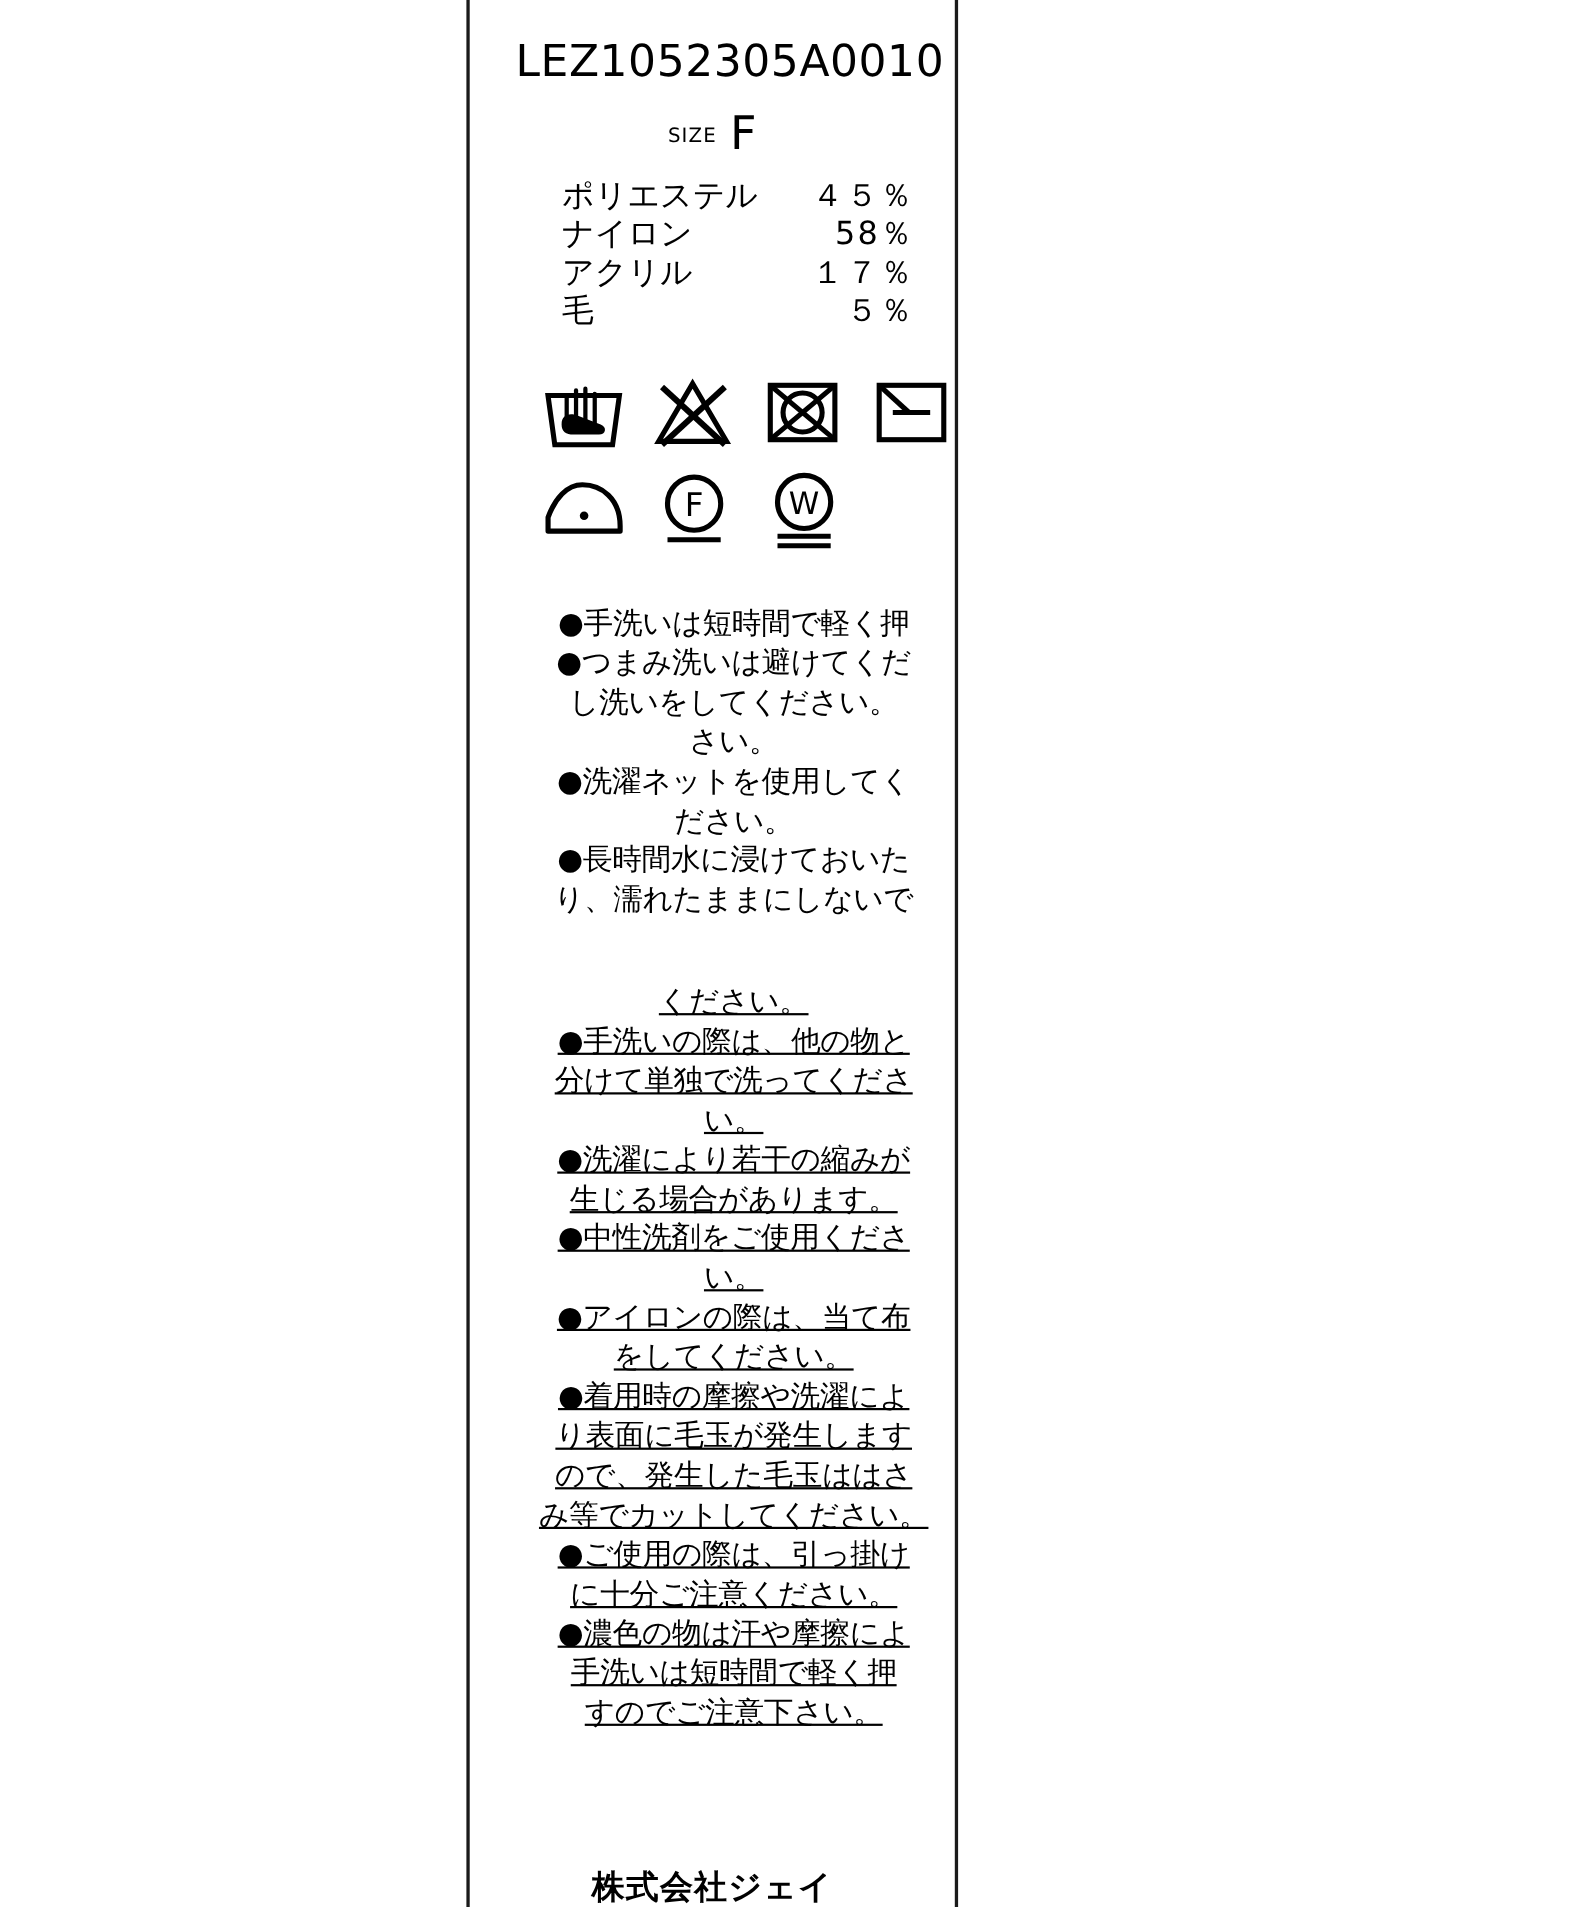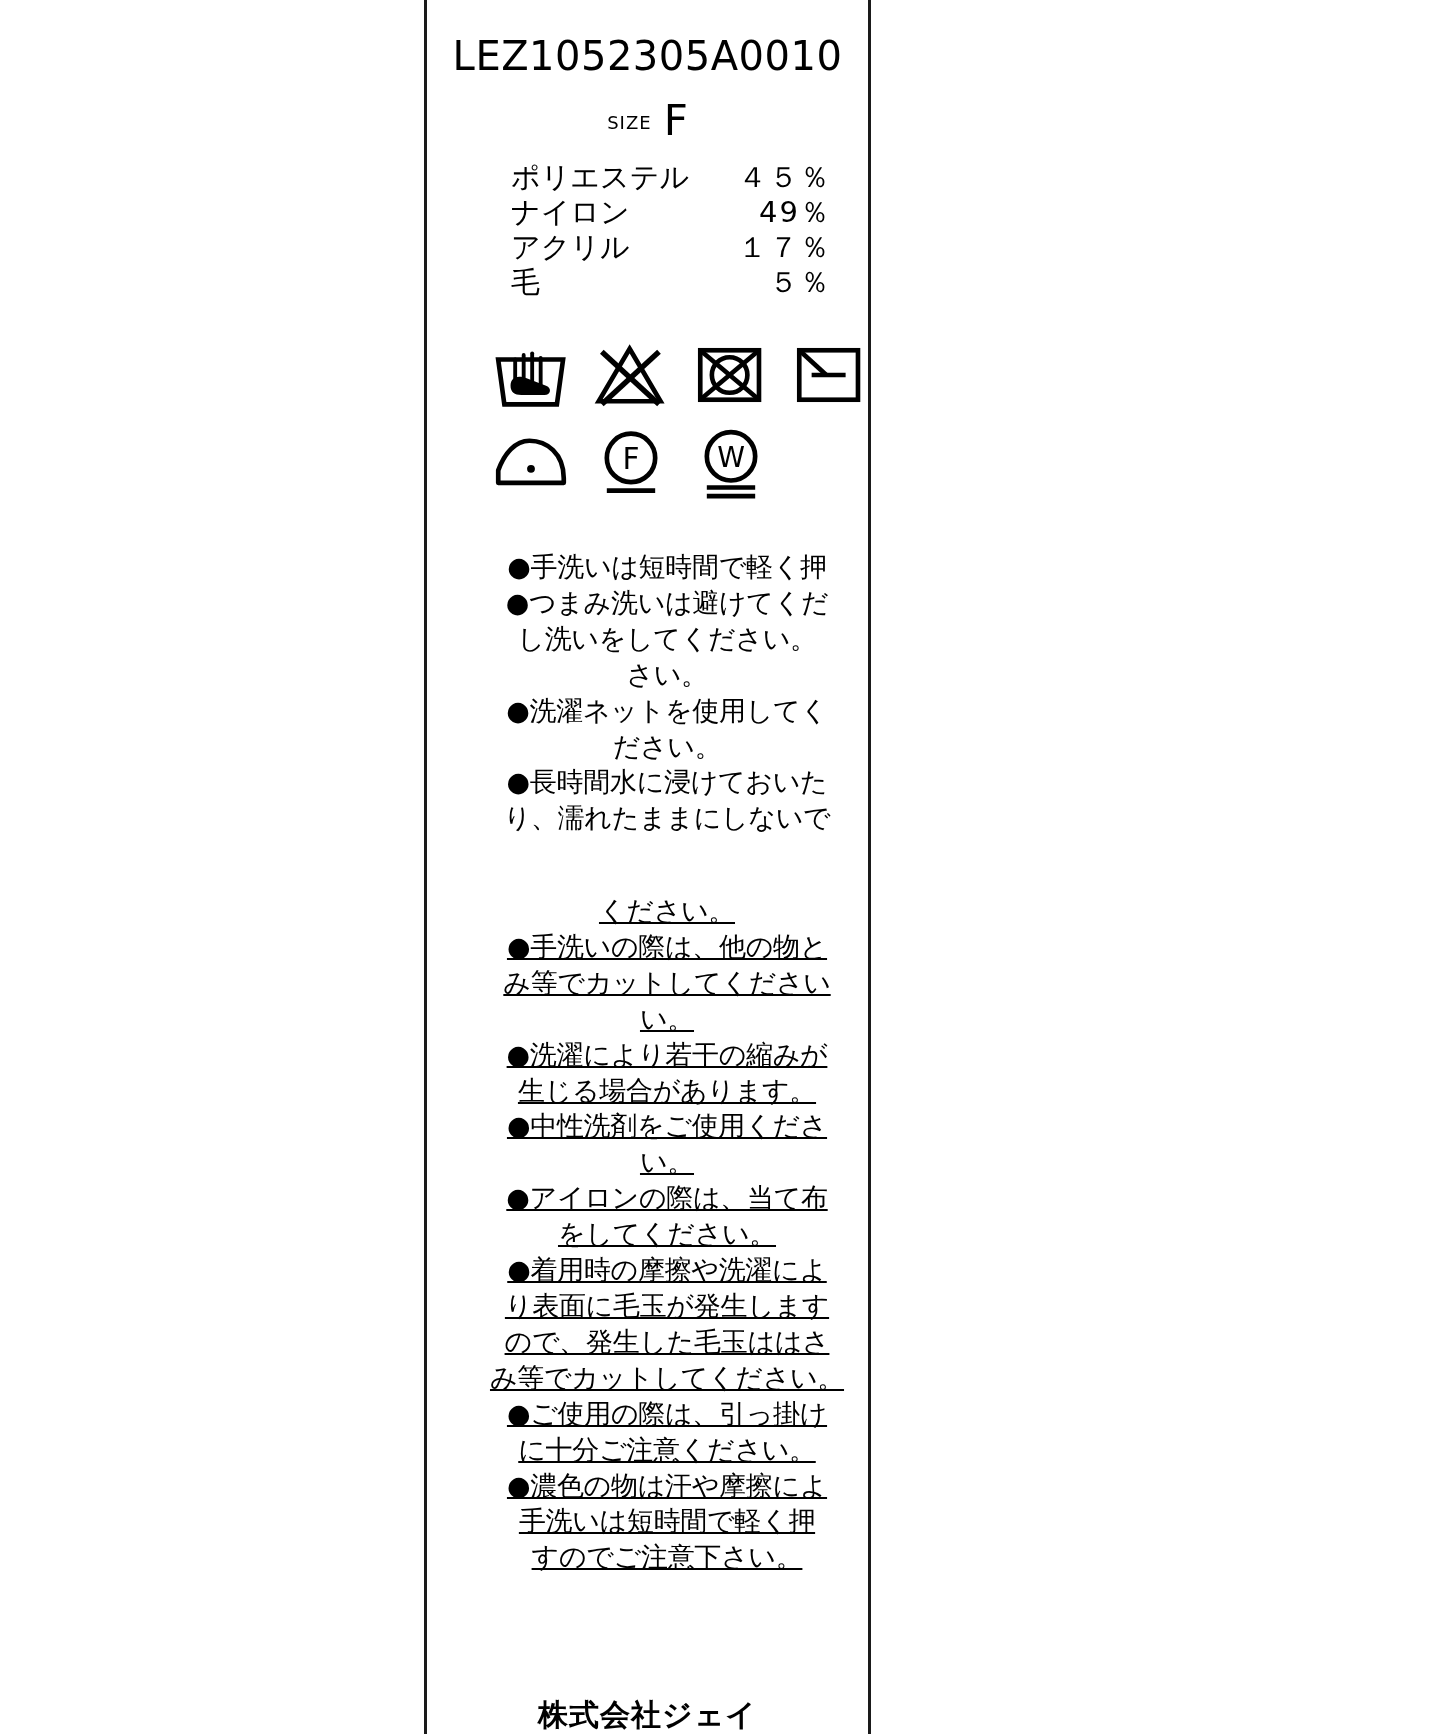--- a/index.html
+++ b/index.html
@@ -45,20 +45,21 @@
 
   .code {
     position: absolute;
     left: 0; top: 33px;
     width: 441px;
     text-align: center;
     font-size: 40px;
     letter-spacing: 0.5px;
     font-weight: 400;
     white-space: nowrap;
+    padding-left: 16px;
   }
 
   .size-row {
     position: absolute;
     left: 0; top: 96px;
     width: 441px;
     text-align: center;
     white-space: nowrap;
   }
   .size-label {
@@ -152,21 +153,21 @@
     </div>
 
     <table class="fiber-table">
       <tbody>
         <tr>
           <td class="name">ポリエステル</td>
           <td class="pct">４５％</td>
         </tr>
         <tr>
           <td class="name">ナイロン</td>
-          <td class="pct">49％</td>
+          <td class="pct">58％</td>
         </tr>
         <tr>
           <td class="name">アクリル</td>
           <td class="pct">１７％</td>
         </tr>
         <tr>
           <td class="name">毛</td>
           <td class="pct">５％</td>
         </tr>
       </tbody>
@@ -236,21 +237,21 @@
       <p>さい。</p>
       <p>●洗濯ネットを使用してく</p>
       <p>ださい。</p>
       <p>●長時間水に浸けておいた</p>
       <p>り、濡れたままにしないで</p>
     </div>
 
     <div class="notes block2">
       <p>ください。</p>
       <p>●手洗いの際は、他の物と</p>
-      <p>み等でカットしてください</p>
+      <p>分けて単独で洗ってくださ</p>
       <p>い。</p>
       <p>●洗濯により若干の縮みが</p>
       <p>生じる場合があります。</p>
       <p>●中性洗剤をご使用くださ</p>
       <p>い。</p>
       <p>●アイロンの際は、当て布</p>
       <p>をしてください。</p>
       <p>●着用時の摩擦や洗濯によ</p>
       <p>り表面に毛玉が発生します</p>
       <p>ので、発生した毛玉ははさ</p>

